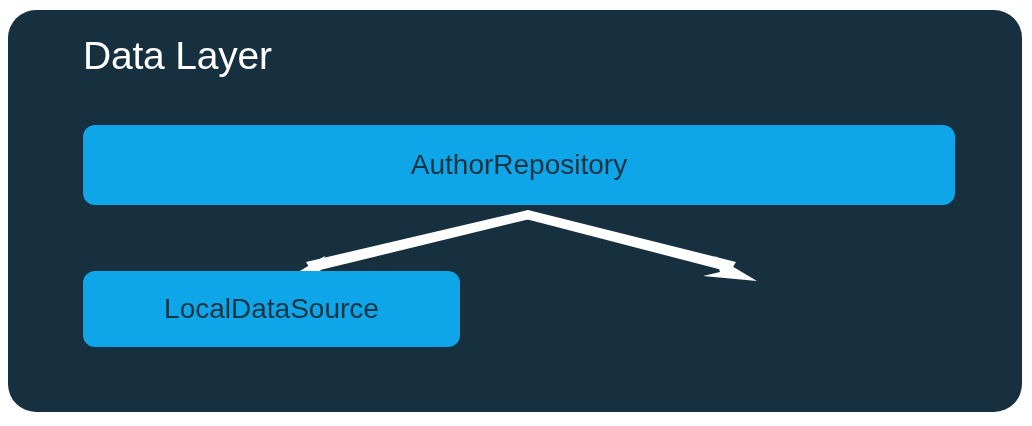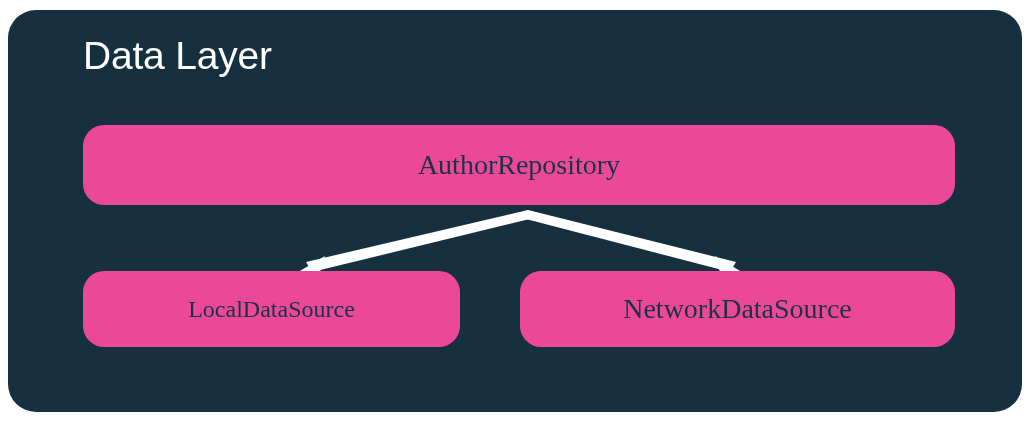--- a/index.html
+++ b/index.html
@@ -34,43 +34,43 @@
     font-size: 39px;
     line-height: 1.15;
     color: #FFFFFF;
     font-family: "Liberation Sans", sans-serif;
     font-weight: 400;
     letter-spacing: -0.2px;
     white-space: nowrap;
   }
   .node {
     position: absolute;
-    background: #ec4899;
-    border-radius: 21px;
+    background: #0ea5e9;
+    border-radius: 12px;
     display: flex;
     align-items: center;
     justify-content: center;
     color: #1B3442;
-    font-family: Liberation Serif, serif;
+    font-family: Liberation Sans, sans-serif;
     font-weight: 400;
     box-sizing: border-box;
   }
   .node-repository {
     left: 83px;
     top: 125px;
     width: 872px;
     height: 80px;
     font-size: 28px;
   }
   .node-local {
     left: 83px;
     top: 271px;
     width: 377px;
     height: 76px;
-    font-size: 24px;
+    font-size: 28px;
   }
   .node-network {
     left: 520px;
     top: 271px;
     width: 435px;
     height: 76px;
     font-size: 28px;
   }
   .edges-svg {
     position: absolute;
@@ -103,17 +103,14 @@
   </svg>
 
   <div class="node node-repository">
     <span>AuthorRepository</span>
   </div>
 
   <div class="node node-local">
     <span>LocalDataSource</span>
   </div>
 
-  <div class="node node-network">
-    <span>NetworkDataSource</span>
-  </div>
 
 </div>
 
 </body></html>

